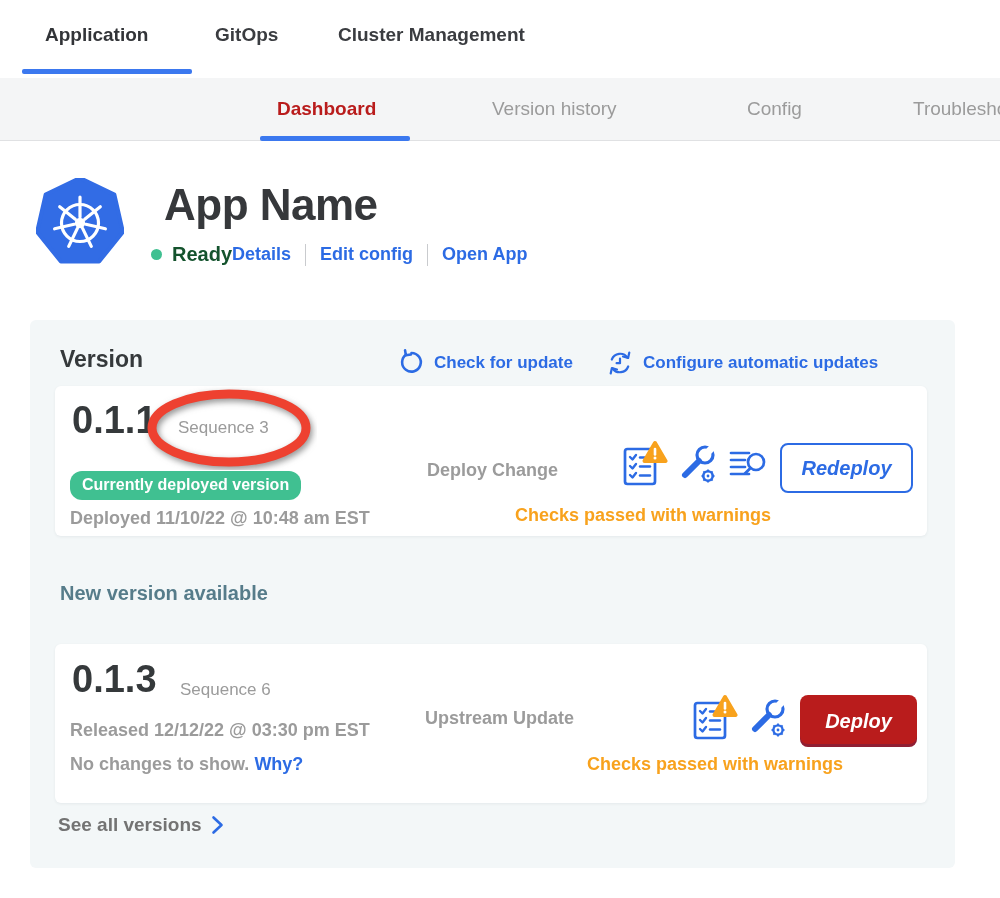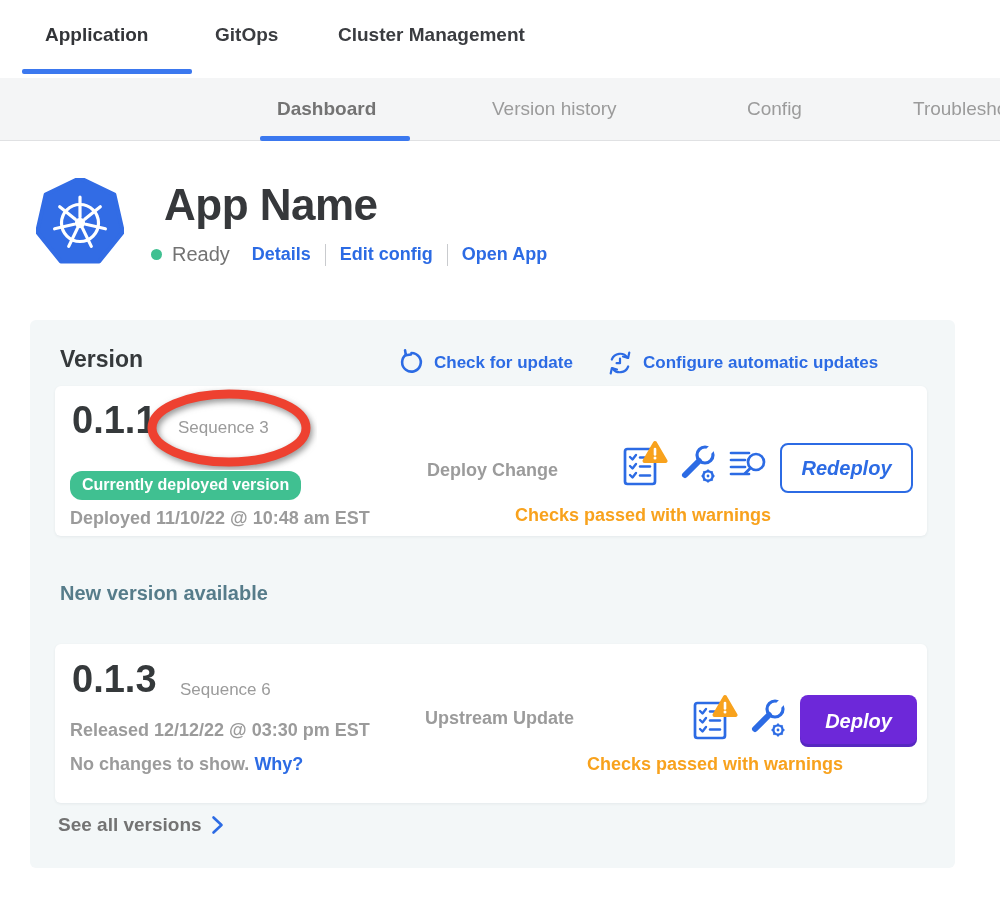--- a/index.html
+++ b/index.html
@@ -7,29 +7,29 @@
 
   
   .topnav{position:absolute;left:0;top:0;width:840px;height:78px;background:#fff;}
   .topnav-item{position:absolute;top:24px;font-size:19px;font-weight:700;color:#323438;cursor:pointer;}
   .topnav-item.inactive{font-weight:600;color:#3a3c40;}
   .topnav-underline{position:absolute;left:22px;top:69px;width:170px;height:5px;background:#3b78ef;border-radius:2px;}
 
   
   .subnav{position:absolute;left:0;top:78px;width:1000px;height:62px;background:#f4f5f6;border-bottom:1px solid #e0e1e3;}
   .subnav-item{position:absolute;top:20px;font-size:19px;color:#9b9b9b;cursor:pointer;white-space:nowrap;}
-  .subnav-item.active{color:#737373;font-weight:700;}
+  .subnav-item.active{color:#b91c1c;font-weight:700;}
   .subnav-underline{position:absolute;left:260px;top:58px;width:150px;height:5px;background:#3b78ef;border-radius:2px;}
 
   
   .app-logo{position:absolute;left:36px;top:178px;}
   .app-title{position:absolute;left:164px;top:180px;font-size:44px;font-weight:700;color:#36383b;letter-spacing:-0.5px;}
   .status-row{position:absolute;left:151px;top:243px;display:flex;align-items:center;}
   .status-dot{width:11px;height:11px;border-radius:50%;background:#40c091;margin-right:10px;}
-  .status-text{font-size:20px;font-weight:400;color:#737373;margin-right:22px;}
+  .status-text{font-size:20px;font-weight:700;color:#14532d;}
   .hdr-link{font-size:18px;font-weight:700;color:#2c6be4;cursor:pointer;}
   .hdr-divider{width:1px;height:22px;background:#c9cbce;margin:0 14px;}
 
   
   .panel{position:absolute;left:30px;top:320px;width:925px;height:548px;background:#f3f7f8;border-radius:6px;}
   .panel-heading{position:absolute;left:30px;top:26px;font-size:23px;font-weight:700;color:#35393b;}
   .panel-action{position:absolute;top:29px;display:flex;align-items:center;gap:9px;cursor:pointer;}
   .panel-action .lbl{font-size:17px;font-weight:700;color:#2c6be4;white-space:nowrap;}
   .act-check{left:368px;}
   .act-config{left:576px;}
@@ -38,21 +38,21 @@
   .card1{top:66px;height:150px;}
   .card2{top:324px;height:159px;}
   .ver-num{position:absolute;font-size:38px;font-weight:700;color:#35393b;}
   .seq{position:absolute;font-size:17px;color:#9b9b9b;}
   .badge{position:absolute;left:15px;top:85px;background:#40c091;color:#fff;font-size:16px;font-weight:700;padding:5px 12px 6px 12px;border-radius:12px;}
   .gray-strong{position:absolute;font-size:18px;font-weight:600;color:#9b9b9b;white-space:nowrap;}
   .checks{position:absolute;width:400px;text-align:center;font-size:18px;font-weight:700;color:#f8a21d;white-space:nowrap;}
   .icon-row{position:absolute;display:flex;align-items:center;gap:10px;}
   .btn{position:absolute;display:flex;align-items:center;justify-content:center;font-size:20px;font-weight:700;border-radius:8px;cursor:pointer;box-sizing:border-box;font-style:italic;}
   .btn-outline{border:2px solid #2c6be4;background:#fff;color:#2c6be4;}
-  .btn-solid{background:#6d28d9;color:#fff;border:none;box-shadow:inset 0 -3px 0 rgba(20,40,120,0.25);}
+  .btn-solid{background:#b91c1c;color:#fff;border:none;box-shadow:inset 0 -3px 0 rgba(20,40,120,0.25);}
   .why-link{color:#2c6be4;font-weight:700;cursor:pointer;}
   .new-ver-heading{position:absolute;left:30px;top:262px;font-size:20px;font-weight:700;color:#567c8a;}
   .see-all{position:absolute;left:28px;top:494px;display:flex;align-items:center;gap:9px;cursor:pointer;}
   .see-all .lbl{font-size:19px;font-weight:700;color:#737373;}
   .annotation{position:absolute;left:86px;top:0px;pointer-events:none;}
   svg{display:block;}
 </style>
 </head>
 <body>
 

